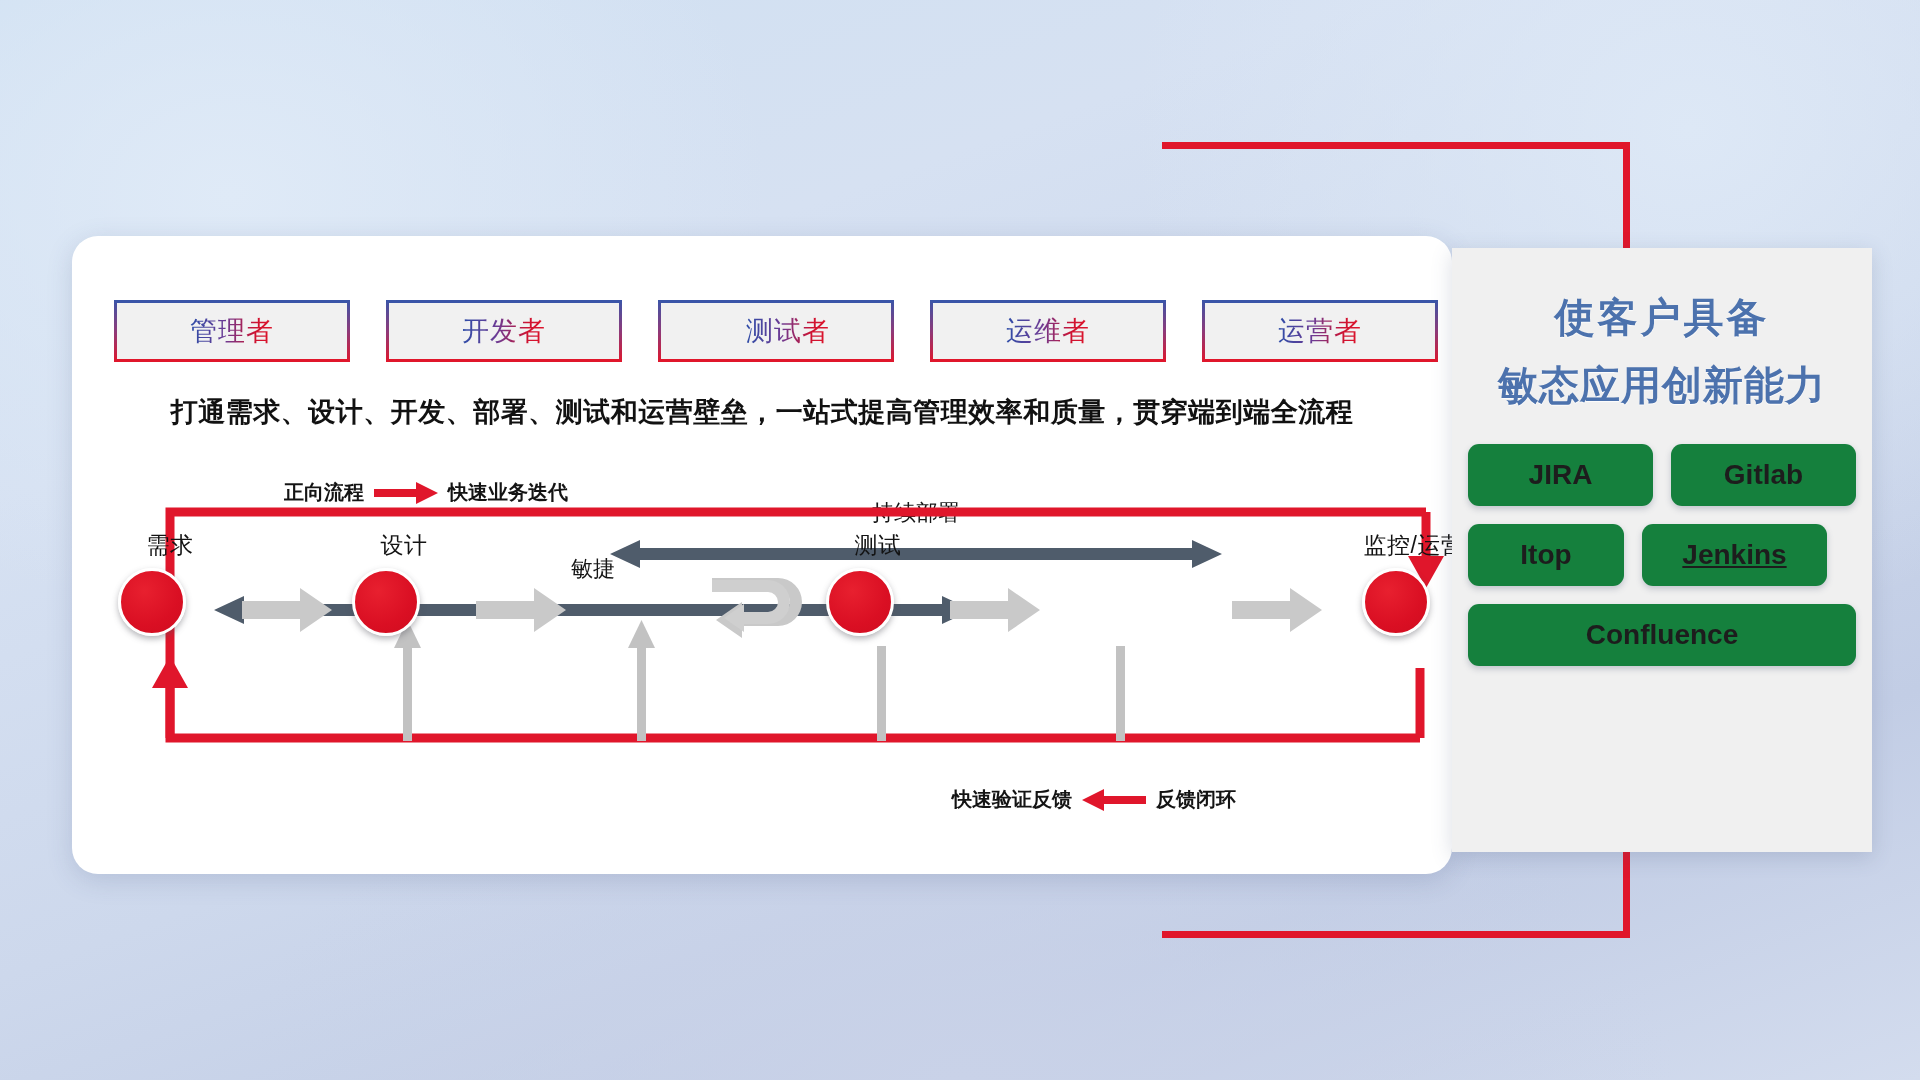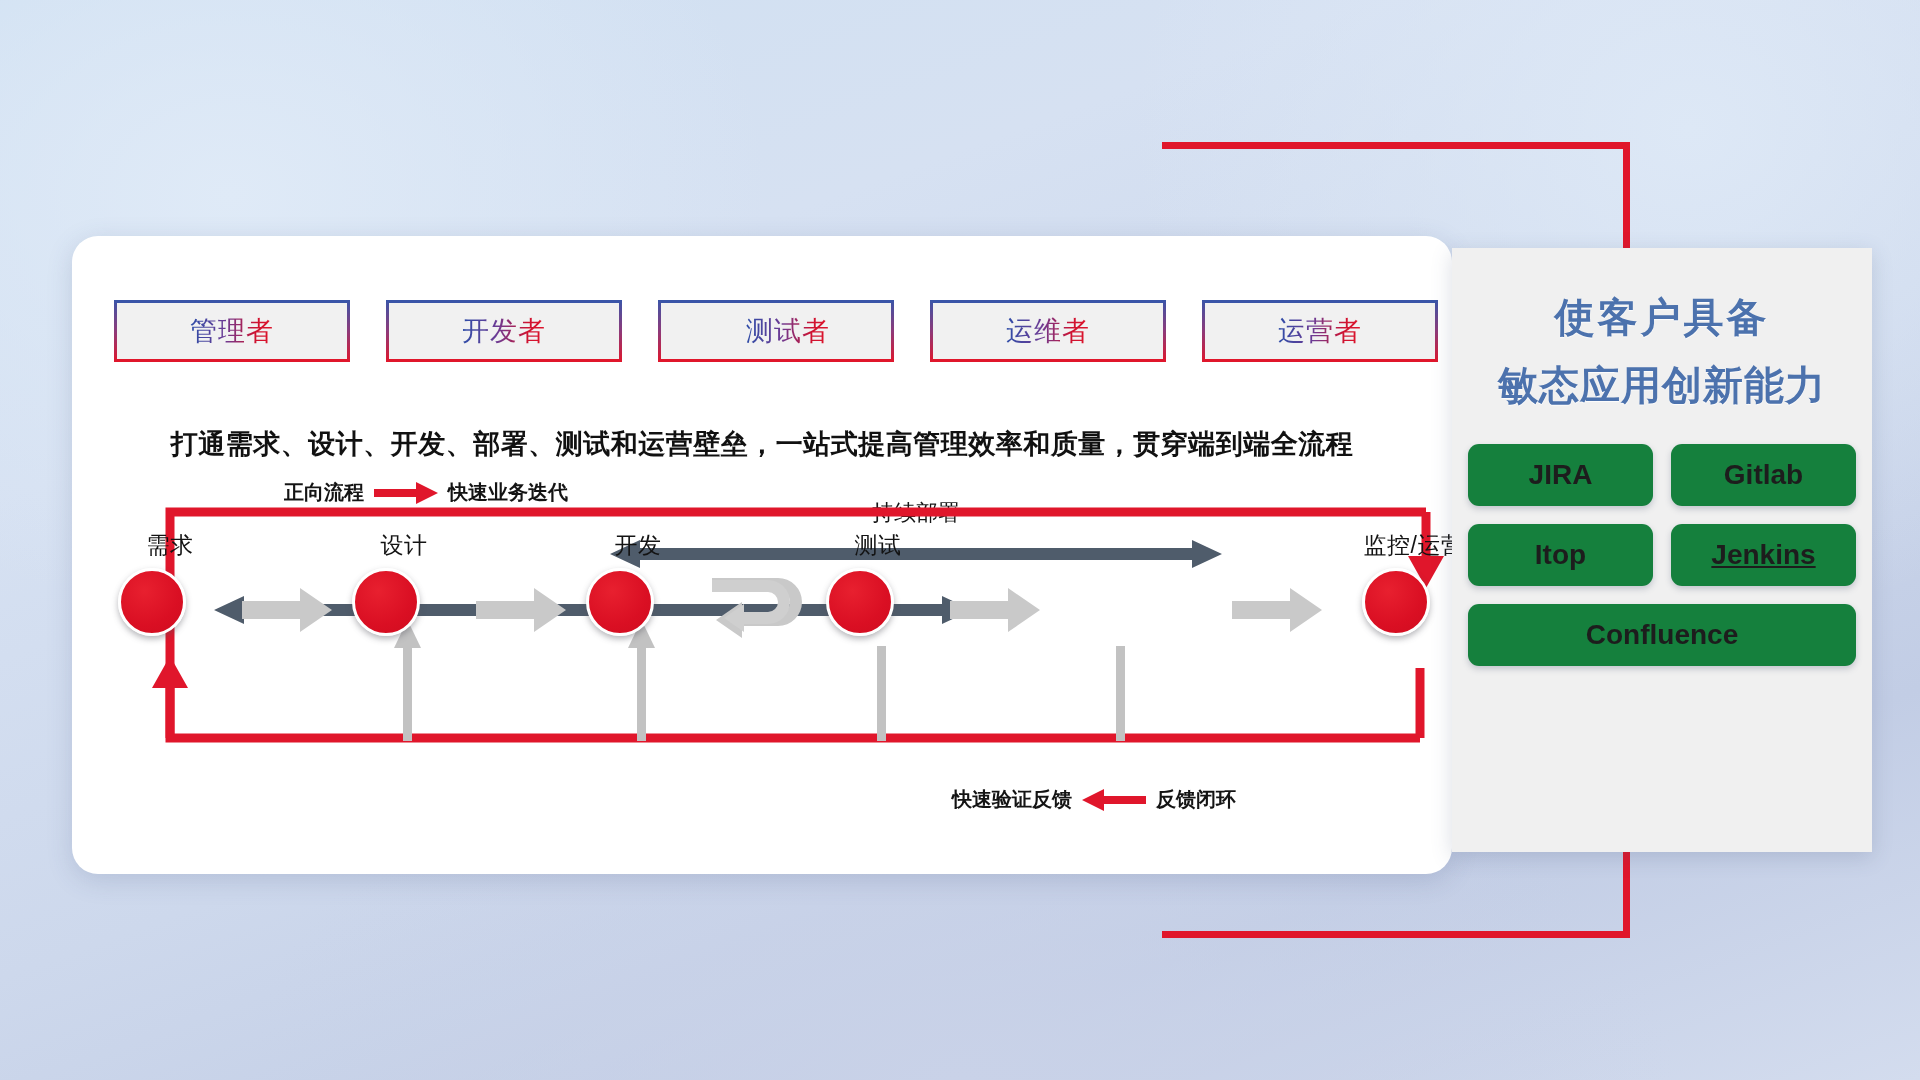--- a/index.html
+++ b/index.html
@@ -40,21 +40,21 @@
       background:linear-gradient(180deg,#3a55a8 0%,#8d3a7a 50%,#e0162b 100%); }
   .role-label {
     background:linear-gradient(92deg,#2c4da8 0%,#6c3b94 42%,#cf1230 78%,#e0162b 100%);
     -webkit-background-clip:text; background-clip:text; color:transparent;
     white-space:nowrap;
   }
 
   
   .headline {
     position:absolute; font-size:27px; font-weight:bold; color:#111;
-    letter-spacing:.5px; white-space:nowrap;margin-top:32px;
+    letter-spacing:.5px; white-space:nowrap;
   }
 
   
   .legend { position:absolute; display:flex; align-items:center; gap:10px; white-space:nowrap; }
   .legend .lt { font-size:20px; font-weight:bold; color:#141414; }
   .legend svg { display:block; }
 
   
   .span-arrow { position:absolute; }
   .span-arrow .sa-label {
@@ -163,20 +163,21 @@
     </div>
 
     <div class="span-arrow" style="left:538px; top:262px; width:612px; height:72px;">
       <div class="sa-label" style="top:0;">持续部署</div>
       <svg width="612" height="28" viewBox="0 0 612 28" style="bottom:2px;">
         <path d="M0 14 L30 0 V8 H582 V0 L612 14 L582 28 V20 H30 V28 Z" fill="#4f5c6b"></path>
       </svg>
     </div>
 
     <div class="span-arrow" style="left:142px; top:318px; width:758px; height:72px;">
+      <div class="sa-label" style="top:0;">敏捷</div>
       <svg width="758" height="28" viewBox="0 0 758 28" style="bottom:2px;">
         <path d="M0 14 L30 0 V8 H728 V0 L758 14 L728 28 V20 H30 V28 Z" fill="#4f5c6b"></path>
       </svg>
     </div>
 
     <div class="pipe" style="left:0; top:0; width:1380px; height:638px;">
 
       <svg class="redpath" width="1380" height="638" viewBox="0 0 1380 638">
 
         <path d="M1354 276 H98 V502 H1348" fill="none" stroke="#e0162b" stroke-width="9"></path>
@@ -200,24 +201,20 @@
       </svg>
 
       <div class="node" style="left:38px; top:330px; width:120px; height:120px;">
         <span class="nlabel" style="top:-36px;">需求</span>
         <span class="dot" style="left:8px;top:2px;width:68px;height:68px;"></span>
       </div>
       <div class="node" style="left:272px; top:330px; width:120px; height:120px;">
         <span class="nlabel" style="top:-36px;">设计</span>
         <span class="dot" style="left:8px;top:2px;width:68px;height:68px;"></span>
       </div>
-      <div class="node" style="left:506px; top:330px; width:120px; height:120px;">
-        <span class="nlabel" style="top:-36px;">开发</span>
-        <span class="dot" style="left:8px;top:2px;width:68px;height:68px;"></span>
-      </div>
       <div class="node" style="left:746px; top:330px; width:120px; height:120px;">
         <span class="nlabel" style="top:-36px;">测试</span>
         <span class="dot" style="left:8px;top:2px;width:68px;height:68px;"></span>
       </div>
       <div class="node" style="left:1282px; top:330px; width:120px; height:120px;">
         <span class="nlabel" style="top:-36px;">监控/运营</span>
         <span class="dot" style="left:8px;top:2px;width:68px;height:68px;"></span>
       </div>
 
       <svg class="garrow" style="left:170px; top:352px;" width="90" height="44" viewBox="0 0 90 44">
@@ -246,21 +243,21 @@
     <div class="rtitle" style="top:42px; font-size:40px; letter-spacing:3px;">使客户具备</div>
     <div class="rtitle" style="top:110px; font-size:40px; letter-spacing:1px;">敏态应用创新能力</div>
 
     <div class="tools" style="left:16px; top:196px; width:388px; gap:18px;">
       <div class="tool" style="width:185px;height:62px;">
         <span>JIRA</span>
       </div>
       <div class="tool" style="width:185px;height:62px;">
         <span>Gitlab</span>
       </div>
-      <div class="tool" style="width:185px;height:62px;">
+      <div class="tool" style="width:156px;height:62px;">
         <span>Itop</span>
       </div>
       <div class="tool" style="width:185px;height:62px;text-decoration:underline;">
         <span>Jenkins</span>
       </div>
       <div class="tool" style="width:388px;height:62px;">
         <span>Confluence</span>
       </div>
     </div>
   </div>

